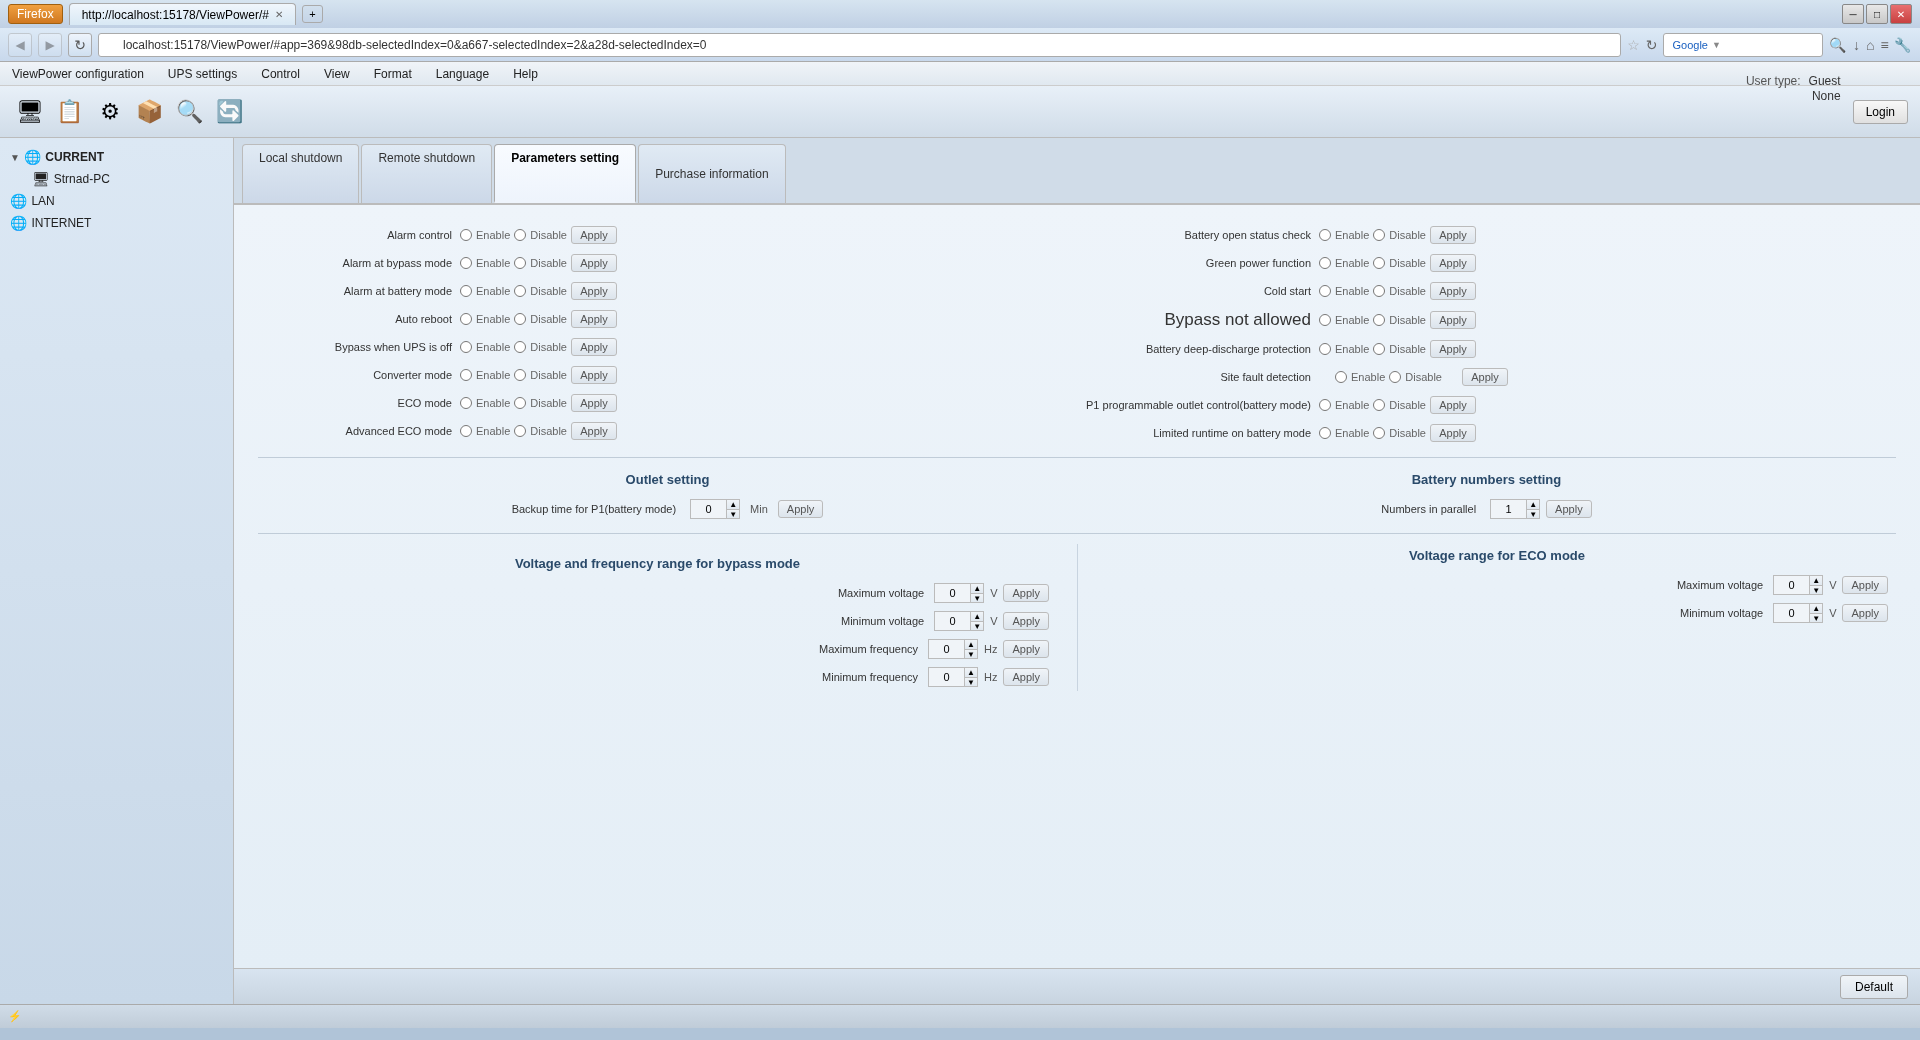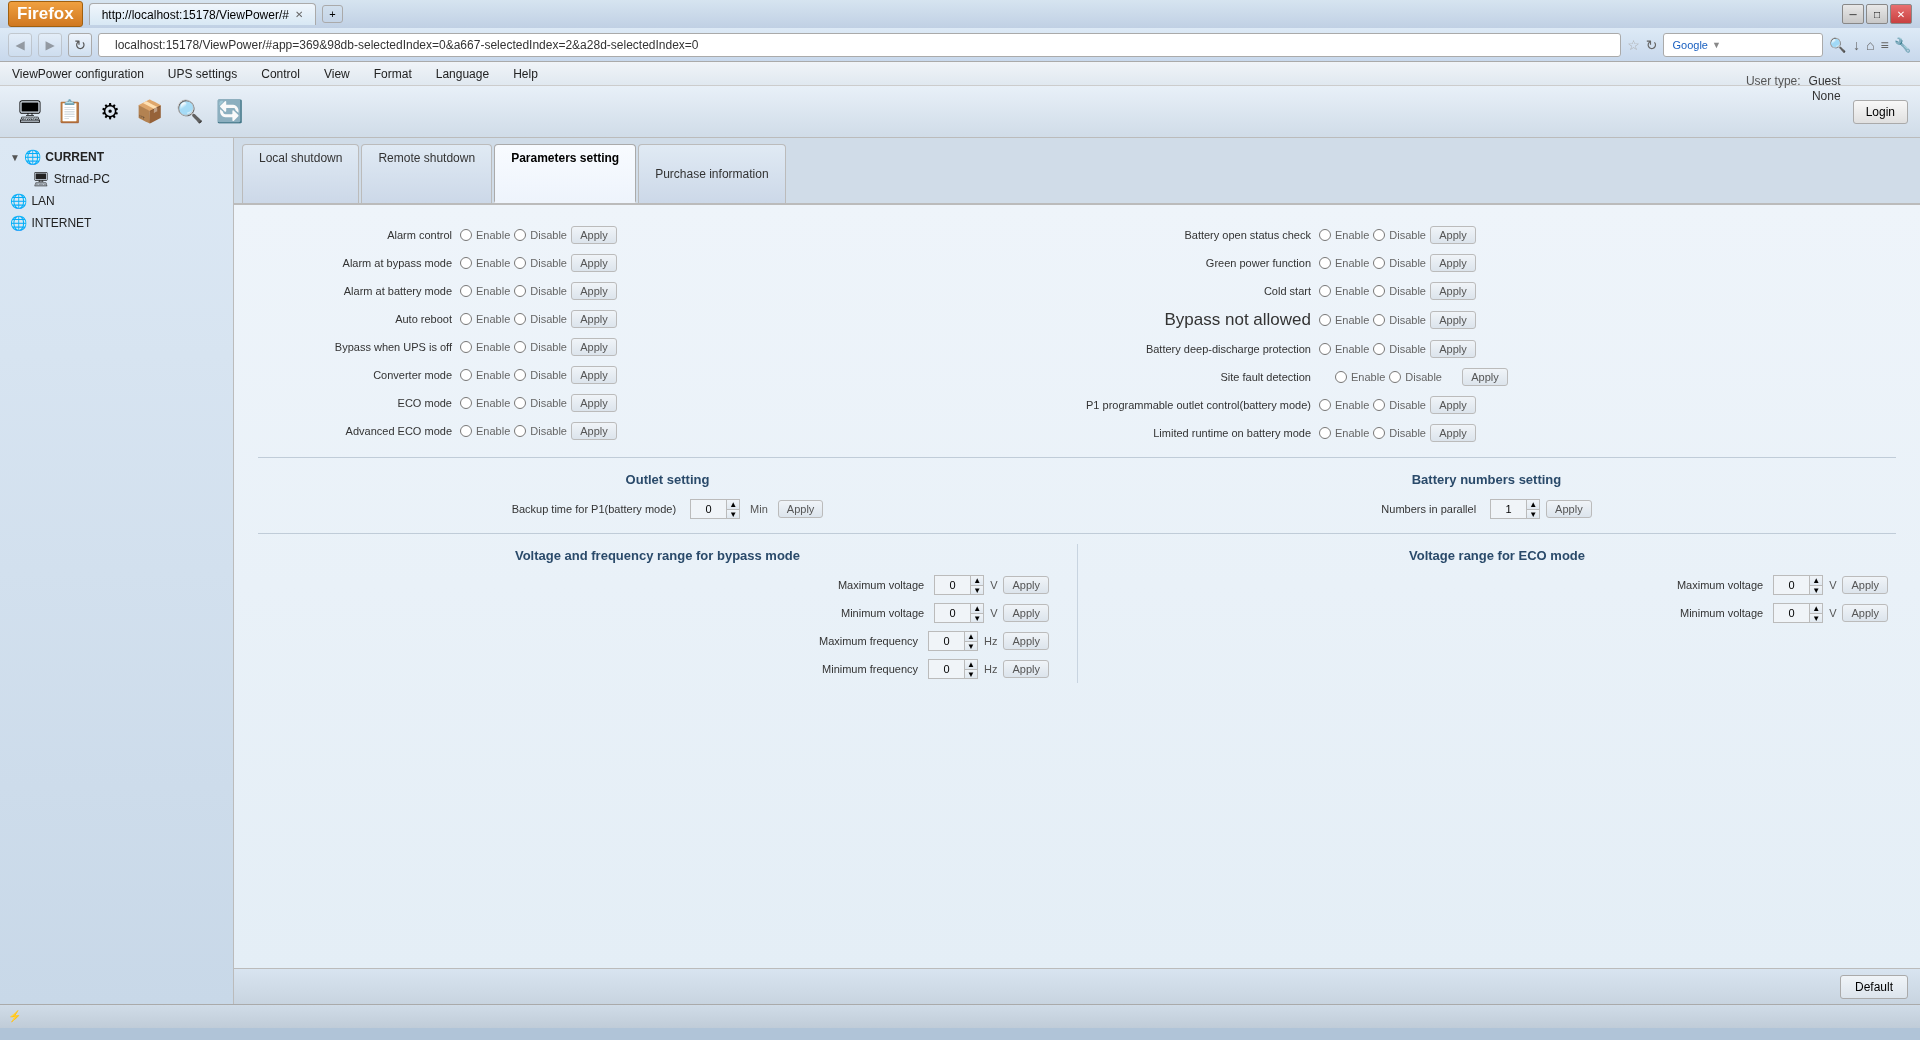--- a/index.html
+++ b/index.html
@@ -5,38 +5,38 @@
     * { box-sizing: border-box; margin: 0; padding: 0; font-family: Arial, sans-serif; font-size: 12px; }
 
     body { background: #b0c4d8; width: 1920px; height: 1040px; overflow: hidden; }
 
     input[type="radio"] { margin: 0; width: 12px; height: 12px; }
   </style>
 </head>
 <body>
 
 <div style="background:linear-gradient(to bottom,#d6e4f0,#c0d0e4);display:flex;align-items:center;padding:4px 8px;height:28px;gap:6px;">
-  <button style="background:linear-gradient(to bottom,#f0a040,#d07820);color:white;border:1px solid #a06010;border-radius:3px;padding:2px 8px;font-size:17px;font-weight:bold;cursor:pointer;">Firefox</button>
+  <button style="background:linear-gradient(to bottom,#f0a040,#d07820);color:white;border:1px solid #a06010;border-radius:3px;padding:2px 8px;font-size:12px;font-weight:normal;cursor:pointer;">Firefox</button>
   <div style="background:linear-gradient(to bottom,#f0f6fc,#d8e8f4);border:1px solid #aaa;border-bottom:none;border-radius:4px 4px 0 0;padding:3px 12px;font-size:11px;display:flex;align-items:center;gap:6px;height:22px;">
     <span>http://localhost:15178/ViewPower/#</span>
     <span style="font-size:10px;color:#666;cursor:pointer;">✕</span>
   </div>
   <div style="background:transparent;border:1px solid #aaa;border-radius:3px;padding:2px 6px;font-size:11px;cursor:pointer;">+</div>
   <div style="margin-left:auto;display:flex;gap:2px;">
     <div style="width:22px;height:20px;border:1px solid #888;border-radius:2px;display:flex;align-items:center;justify-content:center;font-size:10px;cursor:pointer;background:linear-gradient(to bottom,#e8e8e8,#c8c8c8);">─</div>
     <div style="width:22px;height:20px;border:1px solid #888;border-radius:2px;display:flex;align-items:center;justify-content:center;font-size:10px;cursor:pointer;background:linear-gradient(to bottom,#e8e8e8,#c8c8c8);">□</div>
     <div style="width:22px;height:20px;border:1px solid #888;border-radius:2px;display:flex;align-items:center;justify-content:center;font-size:10px;cursor:pointer;background:linear-gradient(to bottom,#e87070,#c84040);color:white;">✕</div>
   </div>
 </div>
 
 <div style="background:linear-gradient(to bottom,#ddeaf6,#c8d8ec);padding:4px 8px;display:flex;align-items:center;gap:6px;height:34px;border-bottom:1px solid #aaa;">
   <div style="width:24px;height:24px;border:1px solid #aaa;border-radius:3px;background:linear-gradient(to bottom,#eef4fc,#d0e0f0);display:flex;align-items:center;justify-content:center;cursor:pointer;font-size:12px;color:#555;opacity:0.5;">◀</div>
   <div style="width:24px;height:24px;border:1px solid #aaa;border-radius:3px;background:linear-gradient(to bottom,#eef4fc,#d0e0f0);display:flex;align-items:center;justify-content:center;cursor:pointer;font-size:12px;color:#555;opacity:0.5;">▶</div>
   <div style="width:24px;height:24px;border:1px solid #aaa;border-radius:3px;background:linear-gradient(to bottom,#eef4fc,#d0e0f0);display:flex;align-items:center;justify-content:center;cursor:pointer;font-size:14px;color:#555;">↻</div>
-  <div style="flex:1;border:1px solid #aaa;border-radius:3px;padding:3px 16px;background:white;font-size:11px;height:24px;display:flex;align-items:center;color:#333;">
+  <div style="flex:1;border:1px solid #aaa;border-radius:3px;padding:3px 24px;background:white;font-size:11px;height:24px;display:flex;align-items:center;color:#333;">
     <span>localhost:15178/ViewPower/#app=369&amp;98db-selectedIndex=0&amp;a667-selectedIndex=2&amp;a28d-selectedIndex=0</span>
   </div>
   <div style="font-size:14px;cursor:pointer;color:#aaa;">☆</div>
   <div style="font-size:14px;cursor:pointer;color:#666;">↻</div>
   <div style="width:160px;border:1px solid #aaa;border-radius:3px;padding:3px 8px;background:white;font-size:11px;height:24px;display:flex;align-items:center;gap:4px;">
     <span style="color:#1a60c0;font-size:11px;">Google</span>
     <span style="color:#888;font-size:9px;">▼</span>
   </div>
   <div style="font-size:14px;cursor:pointer;color:#666;">🔍</div>
   <div style="font-size:14px;cursor:pointer;color:#666;">↓</div>
@@ -326,21 +326,21 @@
             <button style="border:1px solid #bbb;border-radius:3px;padding:2px 8px;background:linear-gradient(to bottom,#f0f4f8,#dce4ec);font-size:11px;cursor:pointer;color:#555;">Apply</button>
           </div>
         </div>
       </div>
 
       <hr style="border:none;border-top:1px solid #c0ccd8;margin:10px 0;">
 
       <div style="display:grid;grid-template-columns:1fr 1fr;gap:0;">
 
         <div style="padding-right:20px;">
-          <div style="font-size:13px;font-weight:bold;color:#2a4a6a;margin:4px 0 8px;text-align:center;">Voltage and frequency range for bypass mode</div>
+          <div style="font-size:13px;font-weight:bold;color:#2a4a6a;margin:12px 0 8px;text-align:center;">Voltage and frequency range for bypass mode</div>
 
           <div style="display:flex;align-items:center;padding:4px 8px;gap:6px;justify-content:flex-end;">
             <span style="font-size:11px;color:#333;">Maximum voltage</span>
             <div style="display:flex;align-items:center;gap:0;margin-left:4px;">
               <input type="text" value="0" style="width: 36px; border-top: 1px solid rgb(187, 187, 187); border-bottom: 1px solid rgb(187, 187, 187); border-left: 1px solid rgb(187, 187, 187); border-image: initial; border-right: none; padding: 2px 4px; font-size: 11px; background: rgb(240, 244, 248); text-align: center; height: 20px;">
               <div style="display:flex;flex-direction:column;">
                 <div style="width:14px;height:10px;border:1px solid #bbb;border-bottom:none;background:linear-gradient(to bottom,#f0f4f8,#e0e8f0);display:flex;align-items:center;justify-content:center;cursor:pointer;font-size:8px;">▲</div>
                 <div style="width:14px;height:10px;border:1px solid #bbb;background:linear-gradient(to bottom,#f0f4f8,#e0e8f0);display:flex;align-items:center;justify-content:center;cursor:pointer;font-size:8px;">▼</div>
               </div>
             </div>

